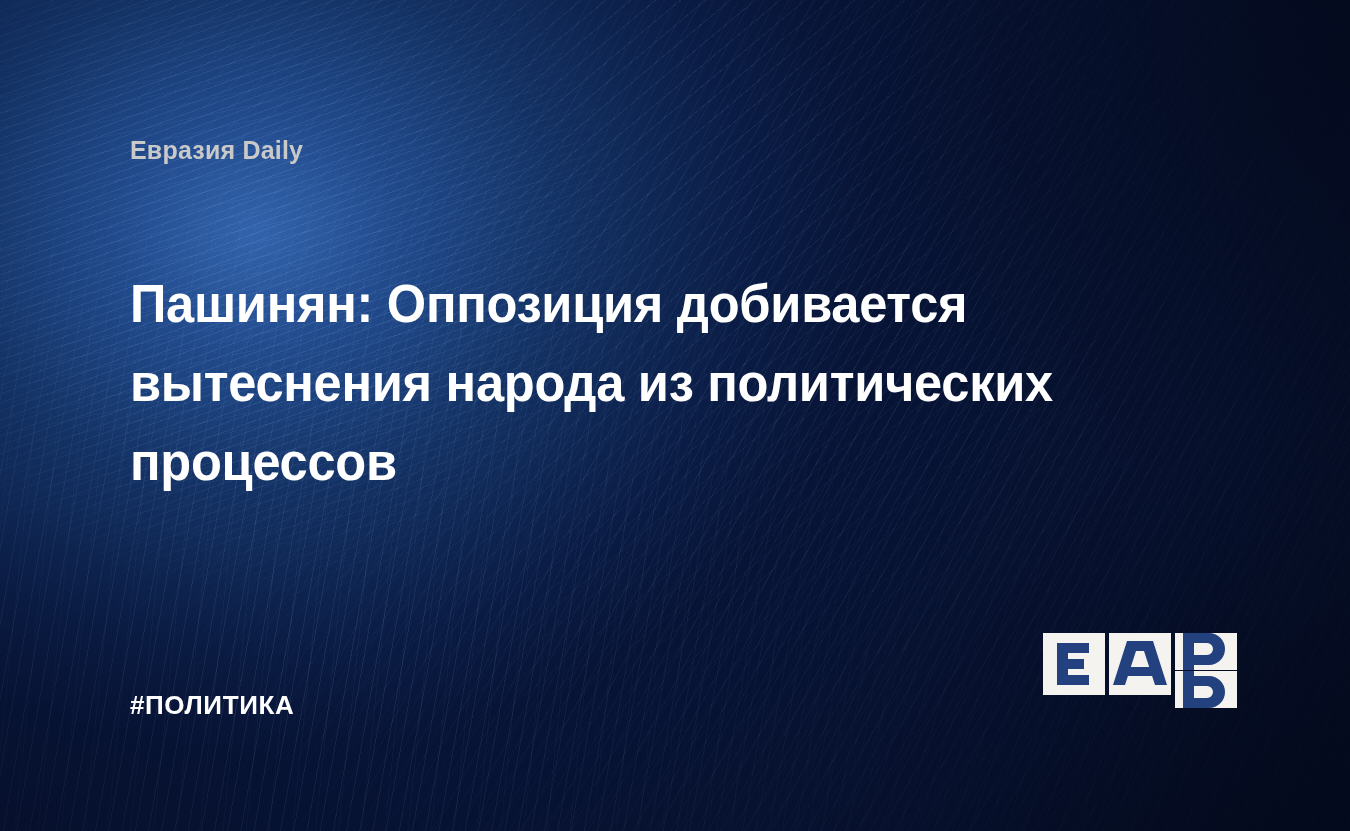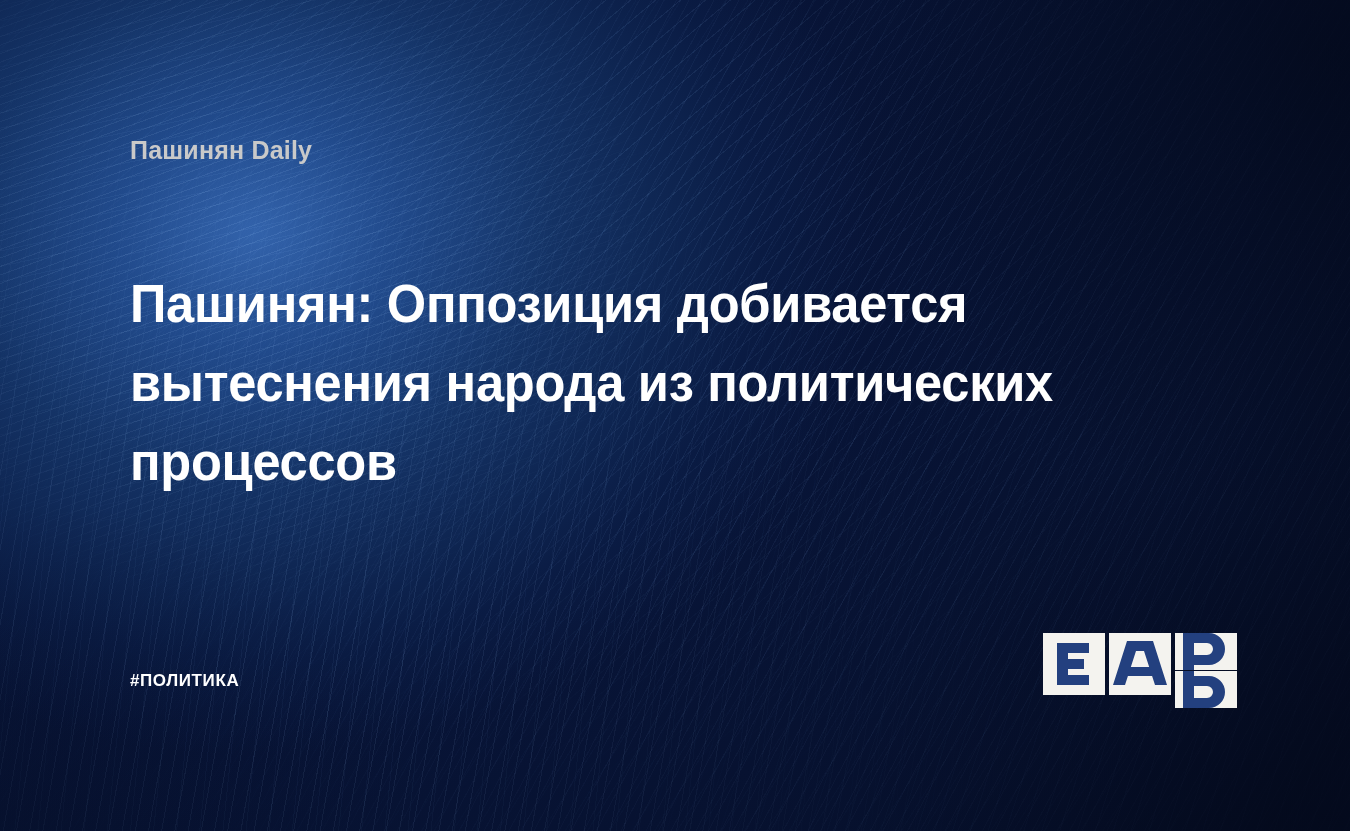--- a/index.html
+++ b/index.html
@@ -125,22 +125,22 @@
     font-weight: bold;
     line-height: 79px;
     letter-spacing: -0.3px;
     font-stretch: condensed;
     transform: scaleX(0.955);
     transform-origin: left top;
   }
   #hashtag {
     position: absolute;
     left: 130px;
-    top: 671px;
-    font-size: 17px;
+    top: 690px;
+    font-size: 26px;
     font-weight: bold;
     letter-spacing: 0.6px;
     color: #ffffff;
     white-space: nowrap;
   }
 
   
   #logo {
     position: absolute;
     left: 1043px;
@@ -166,21 +166,21 @@
   <div class="bg-layer" id="bg-base"></div>
   <div class="bg-layer" id="bg-streaks-a"></div>
   <div class="bg-layer" id="bg-streaks-b"></div>
   <div class="bg-layer" id="bg-streaks-d"></div>
   <div class="bg-layer" id="bg-streaks-e"></div>
   <div class="bg-layer" id="bg-streaks-c"></div>
   <div class="bg-layer" id="bg-glow"></div>
   <div class="bg-layer" id="bg-corner-dark"></div>
   <div class="bg-layer" id="bg-vignette"></div>
 
-  <div id="site-name">Пашинян Daily</div>
+  <div id="site-name">Евразия Daily</div>
 
   <h1 id="headline">Пашинян: Оппозиция добивается вытеснения народа из политических процессов</h1>
 
   <div id="hashtag">#ПОЛИТИКА</div>
 
   <div id="logo">
 
     <div class="logo-tile" id="logo-tile-e">
       <svg width="62" height="62" viewBox="0 0 62 62" aria-hidden="true">
         <g fill="#23407f">

